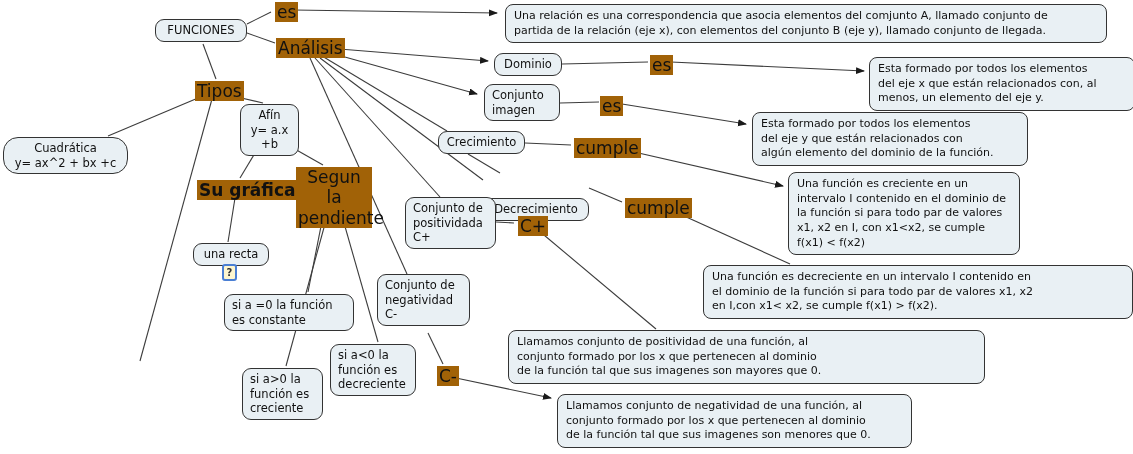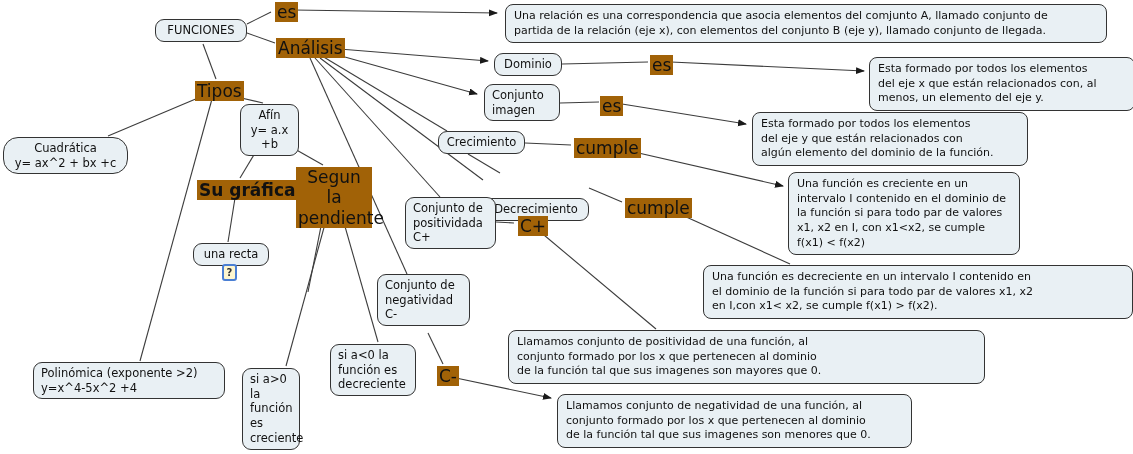--- a/index.html
+++ b/index.html
@@ -98,28 +98,28 @@
 negatividad
 C-</div>
   <div class="node def" style="left:557px;top:394px;width:355px;">Llamamos conjunto de negatividad de una función, al
 conjunto formado por los x que pertenecen al dominio
 de la función tal que sus imagenes son menores que 0.</div>
   <div class="node center" style="left:3px;top:137px;width:125px;border-radius:15px;">Cuadrática
 y= ax^2 + bx +c</div>
   <div class="node center" style="left:240px;top:104px;width:59px;">Afín
 y= a.x +b</div>
   <div class="node center" style="left:193px;top:243px;width:76px;">una recta</div>
-  <div class="node" style="left:242px;top:368px;width:58px;">si a&gt;0 la
+  <div class="node" style="left:224px;top:294px;width:130px;">si a =0 la función
+es constante</div>
+  <div class="node" style="left:242px;top:368px;width:81px;">si a&gt;0 la
 función es
 creciente</div>
   <div class="node" style="left:330px;top:344px;width:86px;">si a&lt;0 la
 función es
 decreciente</div>
-  <div class="node" style="left:33px;top:362px;width:192px;">Polinómica (exponente &gt;2)
-y=x^4-5x^2 +4</div>
 
   <div class="label" style="left:275px;top:2px;">es</div>
   <div class="label" style="left:276px;top:38px;">Análisis</div>
   <div class="label" style="left:195px;top:81px;">Tipos</div>
   <div class="label" style="left:650px;top:55px;">es</div>
   <div class="label" style="left:600px;top:96px;">es</div>
   <div class="label" style="left:574px;top:138px;">cumple</div>
   <div class="label" style="left:625px;top:198px;">cumple</div>
   <div class="label" style="left:518px;top:216px;">C+</div>
   <div class="label" style="left:437px;top:366px;">C-</div>

